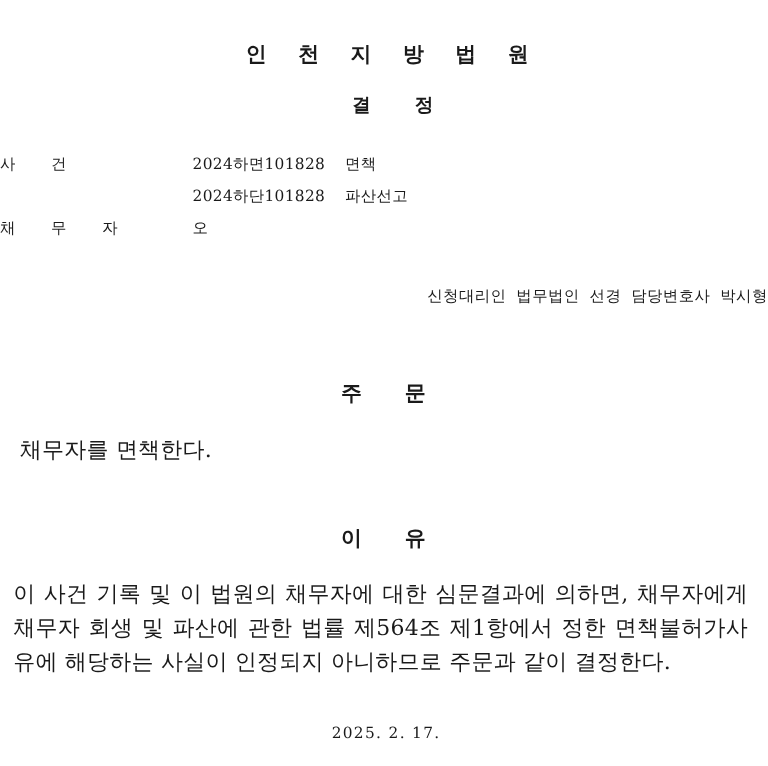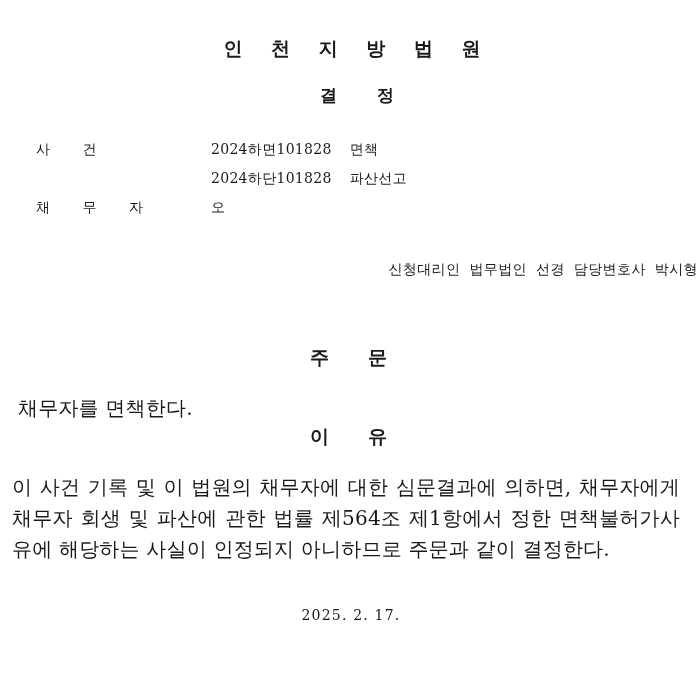--- a/index.html
+++ b/index.html
@@ -48,21 +48,20 @@
     display: flex;
     align-items: baseline;
     margin-bottom: 11px;
   }
   .meta-label {
     width: 175px;
     padding-left: 0;
     box-sizing: border-box;
     letter-spacing: 14px;
     white-space: nowrap;
-    margin-left: 36px;
   }
   .meta-value {
     flex: 1;
     letter-spacing: 0.3px;
   }
   .meta-value .gap {
     display: inline-block;
     width: 18px;
   }
   .meta-row.sub .meta-label {
@@ -86,20 +85,21 @@
     letter-spacing: 1px;
   }
   .section-head .sp {
     display: inline-block;
     width: 38px;
   }
   .head-order {
     margin-top: 66px;
   }
   .head-reason {
+    margin-top: 52px;
   }
   .body-text {
     font-size: 20px;
     line-height: 31px;
     letter-spacing: 0.2px;
     padding: 0 18px;
     text-align: justify;
   }
   .order-body {
     margin-top: 22px;

